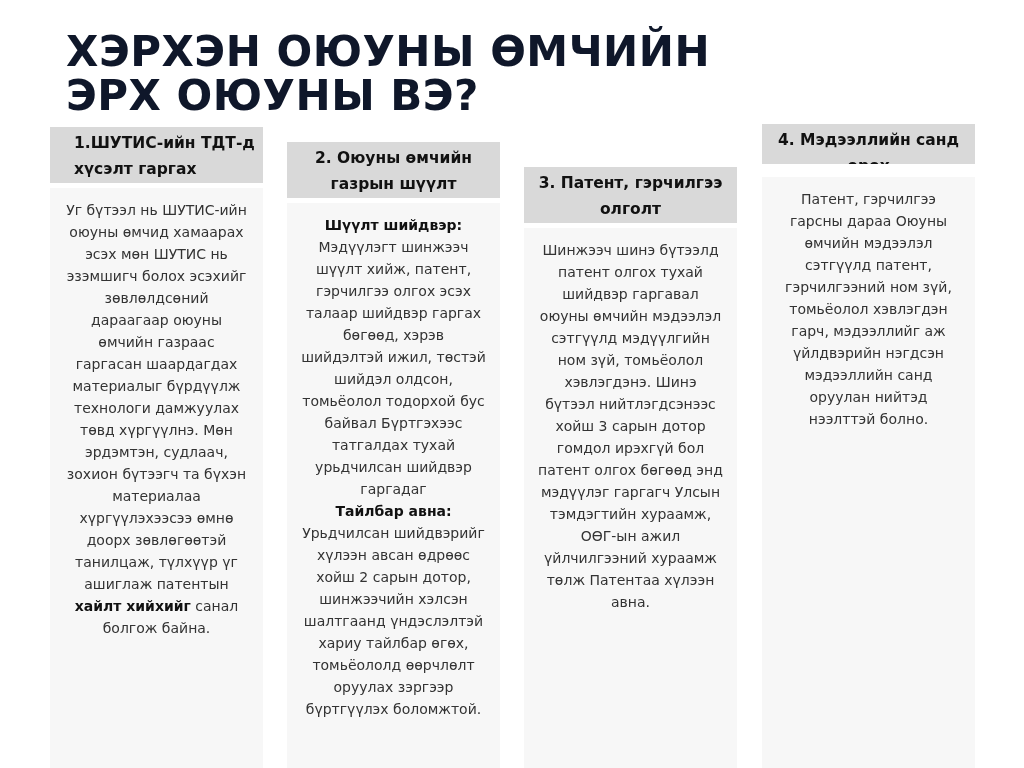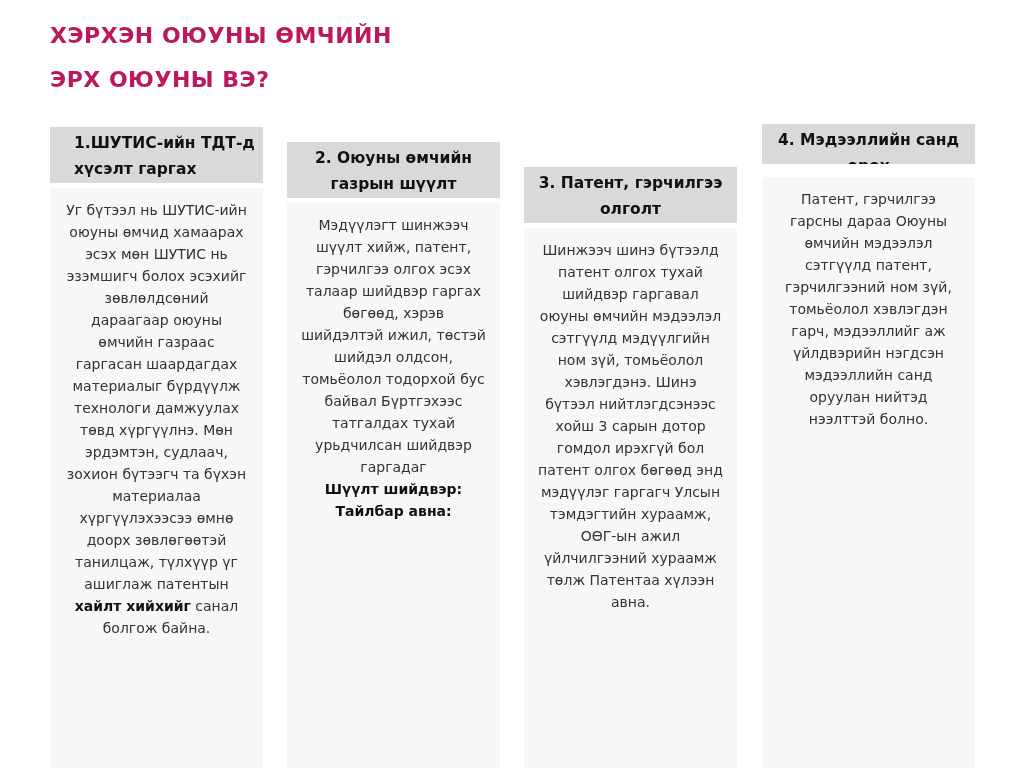--- a/index.html
+++ b/index.html
@@ -11,25 +11,25 @@
       overflow: hidden;
     }
     body {
       position: relative;
       font-family: "DejaVu Sans", sans-serif;
     }
     .title {
       position: absolute;
       left: 50px;
       top: 14px;
-      margin: 0;
-      color: #be185d;
+      margin: 16px;
+      color: #0f172a;
       font-family: "DejaVu Sans", sans-serif;
       font-weight: bold;
-      font-size: 22px;
+      font-size: 42px;
       line-height: 44px;
       letter-spacing: 0.5px;
     }
     .title span { display: block; }
     .col {
       position: absolute;
       width: 213px;
     }
     .col-head {
       background: #d9d9d9;
@@ -82,23 +82,24 @@
 <div class="col" id="col1">
   <div class="col-head">1.ШУТИС-ийн ТДТ-д хүсэлт гаргах</div>
   <div class="col-body">
     <p><span>Уг бүтээл нь ШУТИС-ийн оюуны өмчид хамаарах эсэх мөн ШУТИС нь эзэмшигч болох эсэхийг зөвлөлдсөний дараагаар оюуны өмчийн газраас гаргасан шаардагдах материалыг бүрдүүлж технологи дамжуулах төвд хүргүүлнэ. Мөн эрдэмтэн, судлаач, зохион бүтээгч та бүхэн материалаа хүргүүлэхээсээ өмнө доорх зөвлөгөөтэй танилцаж, түлхүүр үг ашиглаж патентын </span><b>хайлт хийхийг</b><span> санал болгож байна.</span></p>
   </div>
 </div>
 
 <div class="col" id="col2">
   <div class="col-head">2. Оюуны өмчийн газрын шүүлт</div>
   <div class="col-body">
+    <p><b>Шүүлт шийдвэр:</b></p>
     <p>Мэдүүлэгт шинжээч шүүлт хийж, патент, гэрчилгээ олгох эсэх талаар шийдвэр гаргах бөгөөд, хэрэв шийдэлтэй ижил, төстэй шийдэл олдсон, томьёолол тодорхой бус байвал Бүртгэхээс татгалдах тухай урьдчилсан шийдвэр гаргадаг</p>
-    <p><b>Шүүлт шийдвэр:</b></p>
     <p><b>Тайлбар авна:</b></p>
+    <p>Урьдчилсан шийдвэрийг хүлээн авсан өдрөөс хойш 2 сарын дотор, шинжээчийн хэлсэн шалтгаанд үндэслэлтэй хариу тайлбар өгөх, томьёололд өөрчлөлт оруулах зэргээр бүртгүүлэх боломжтой.</p>
   </div>
 </div>
 
 <div class="col" id="col3">
   <div class="col-head">3. Патент, гэрчилгээ олголт</div>
   <div class="col-body">
     <p>Шинжээч шинэ бүтээлд патент олгох тухай шийдвэр гаргавал оюуны өмчийн мэдээлэл сэтгүүлд мэдүүлгийн ном зүй, томьёолол хэвлэгдэнэ. Шинэ бүтээл нийтлэгдсэнээс хойш 3 сарын дотор гомдол ирэхгүй бол патент олгох бөгөөд энд мэдүүлэг гаргагч Улсын тэмдэгтийн хураамж, ОӨГ-ын ажил үйлчилгээний хураамж төлж Патентаа хүлээн авна.</p>
   </div>
 </div>
 

